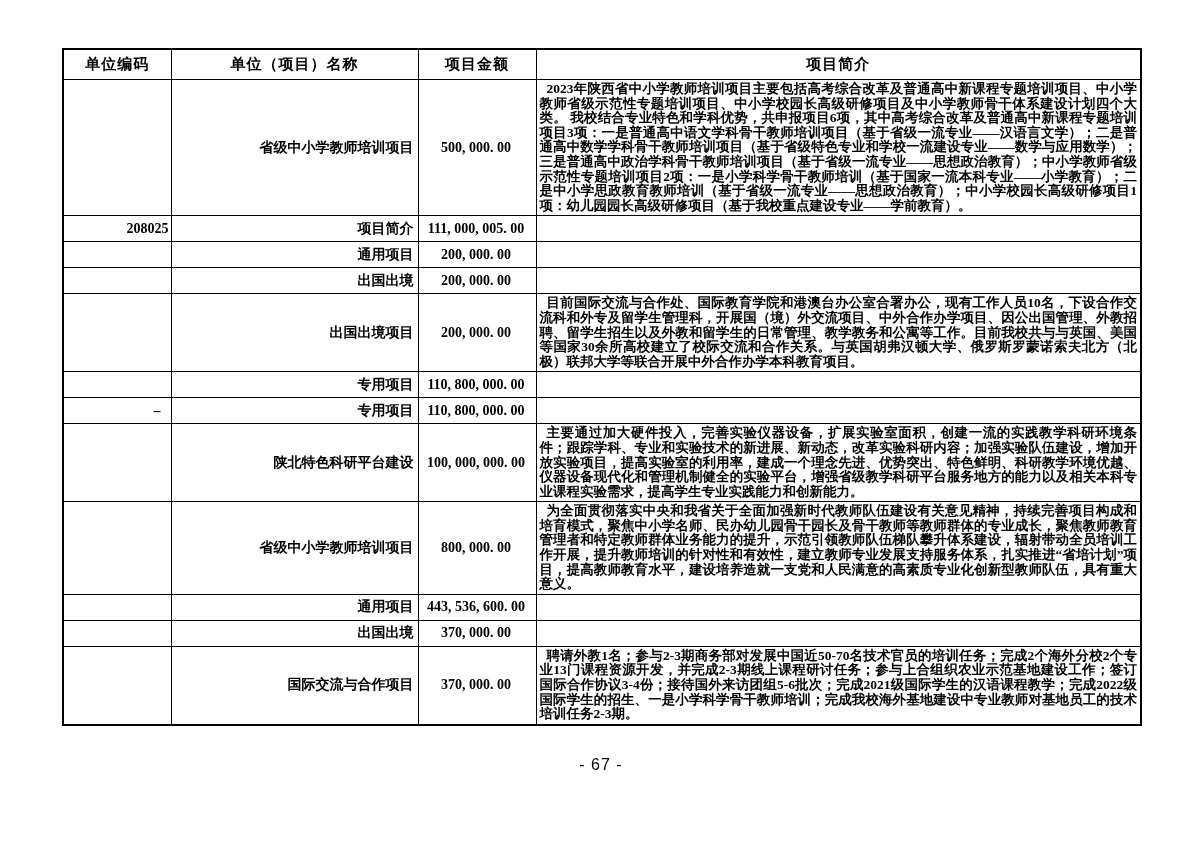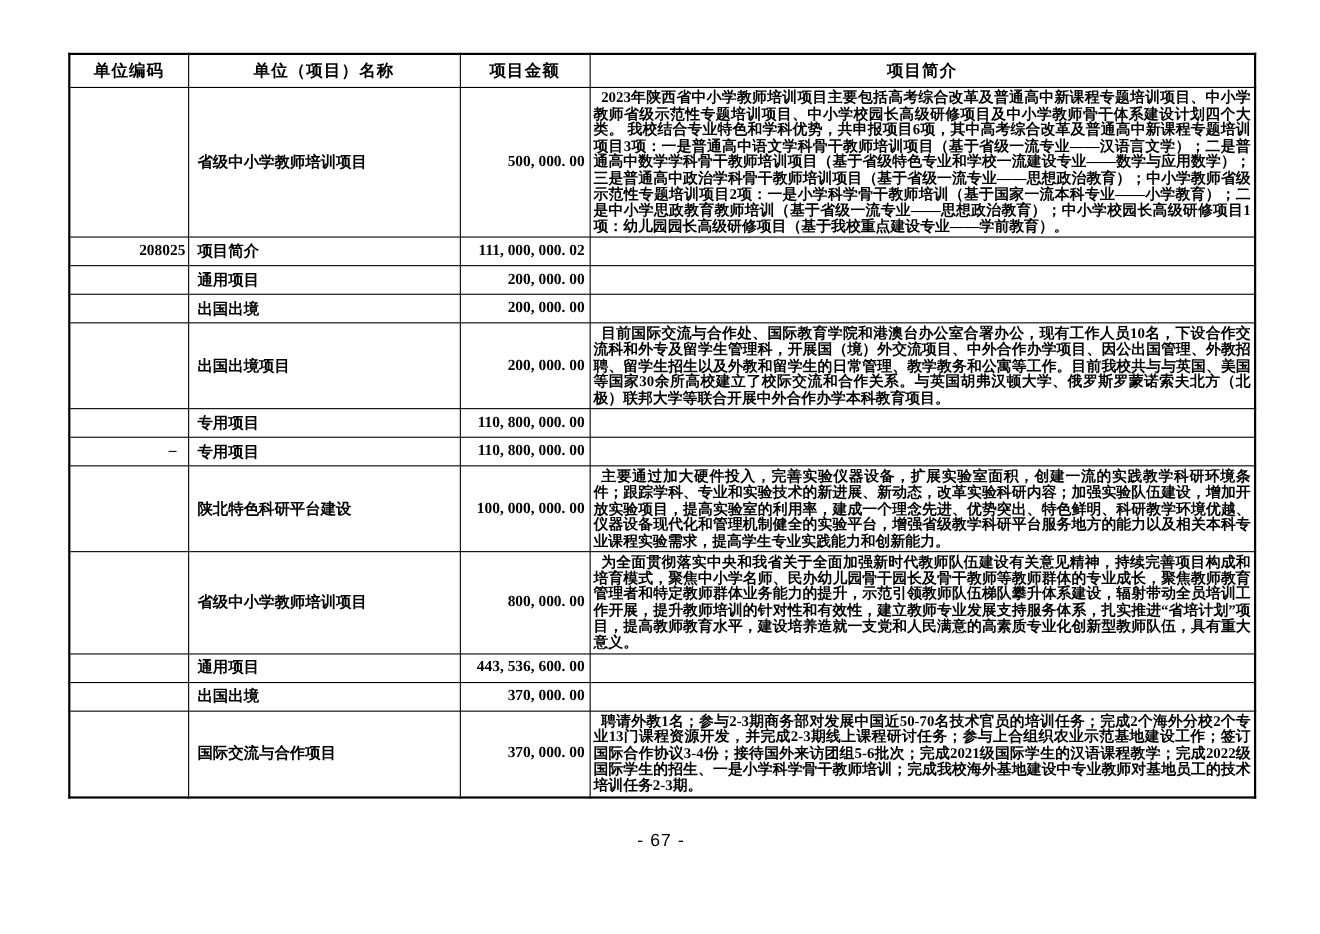--- a/index.html
+++ b/index.html
@@ -18,22 +18,22 @@
   col.c-amount{width:118px;}
   col.c-desc{width:605px;}
   th,td{border:1.5px solid #000;margin:0;overflow:hidden;}
   th{
     font-size:15px;font-weight:bold;text-align:center;height:27px;
     padding:1px 2px;letter-spacing:1px;
   }
   td{font-size:14px;vertical-align:middle;font-weight:bold;}
   td.col-code{text-align:right;padding:1px 2px;}
   td.col-code.dash{text-align:right;padding-right:10px;}
-  td.col-name{text-align:left;padding:2px 4px 2px 8px;margin-left:37px;}
-  td.col-amount{text-align:right;padding:2px 4px 2px 2px;white-space:nowrap;}
+  td.col-name{text-align:right;padding:2px 4px 2px 8px;margin-left:37px;}
+  td.col-amount{text-align:center;padding:2px 4px 2px 2px;white-space:nowrap;}
   td.col-desc{
     vertical-align:top;text-align:justify;
     font-size:13.5px;line-height:14.6px;
     padding:2px 3px 2px 3px;text-indent:7px;
   }
   tr.simple td{height:21px;}
   .pagenum{
     margin-top:30px;text-align:center;width:1078px;
     font-family:"Liberation Sans","DejaVu Sans",sans-serif;
     font-size:16px;letter-spacing:1px;
@@ -61,21 +61,21 @@
     <tbody id="table-body">
         <tr>
           <td class="col-code"></td>
           <td class="col-name">省级中小学教师培训项目</td>
           <td class="col-amount">500, 000. 00</td>
           <td class="col-desc">2023年陕西省中小学教师培训项目主要包括高考综合改革及普通高中新课程专题培训项目、中小学教师省级示范性专题培训项目、中小学校园长高级研修项目及中小学教师骨干体系建设计划四个大类。 我校结合专业特色和学科优势，共申报项目6项，其中高考综合改革及普通高中新课程专题培训项目3项：一是普通高中语文学科骨干教师培训项目（基于省级一流专业——汉语言文学）；二是普通高中数学学科骨干教师培训项目（基于省级特色专业和学校一流建设专业——数学与应用数学）；三是普通高中政治学科骨干教师培训项目（基于省级一流专业——思想政治教育）；中小学教师省级示范性专题培训项目2项：一是小学科学骨干教师培训（基于国家一流本科专业——小学教育）；二是中小学思政教育教师培训（基于省级一流专业——思想政治教育）；中小学校园长高级研修项目1项：幼儿园园长高级研修项目（基于我校重点建设专业——学前教育）。</td>
         </tr>
         <tr class="simple">
           <td class="col-code">208025</td>
           <td class="col-name">项目简介</td>
-          <td class="col-amount">111, 000, 000. 02</td>
+          <td class="col-amount">111, 000, 005. 00</td>
           <td class="col-desc"></td>
         </tr>
         <tr class="simple">
           <td class="col-code"></td>
           <td class="col-name">通用项目</td>
           <td class="col-amount">200, 000. 00</td>
           <td class="col-desc"></td>
         </tr>
         <tr class="simple">
           <td class="col-code"></td>

